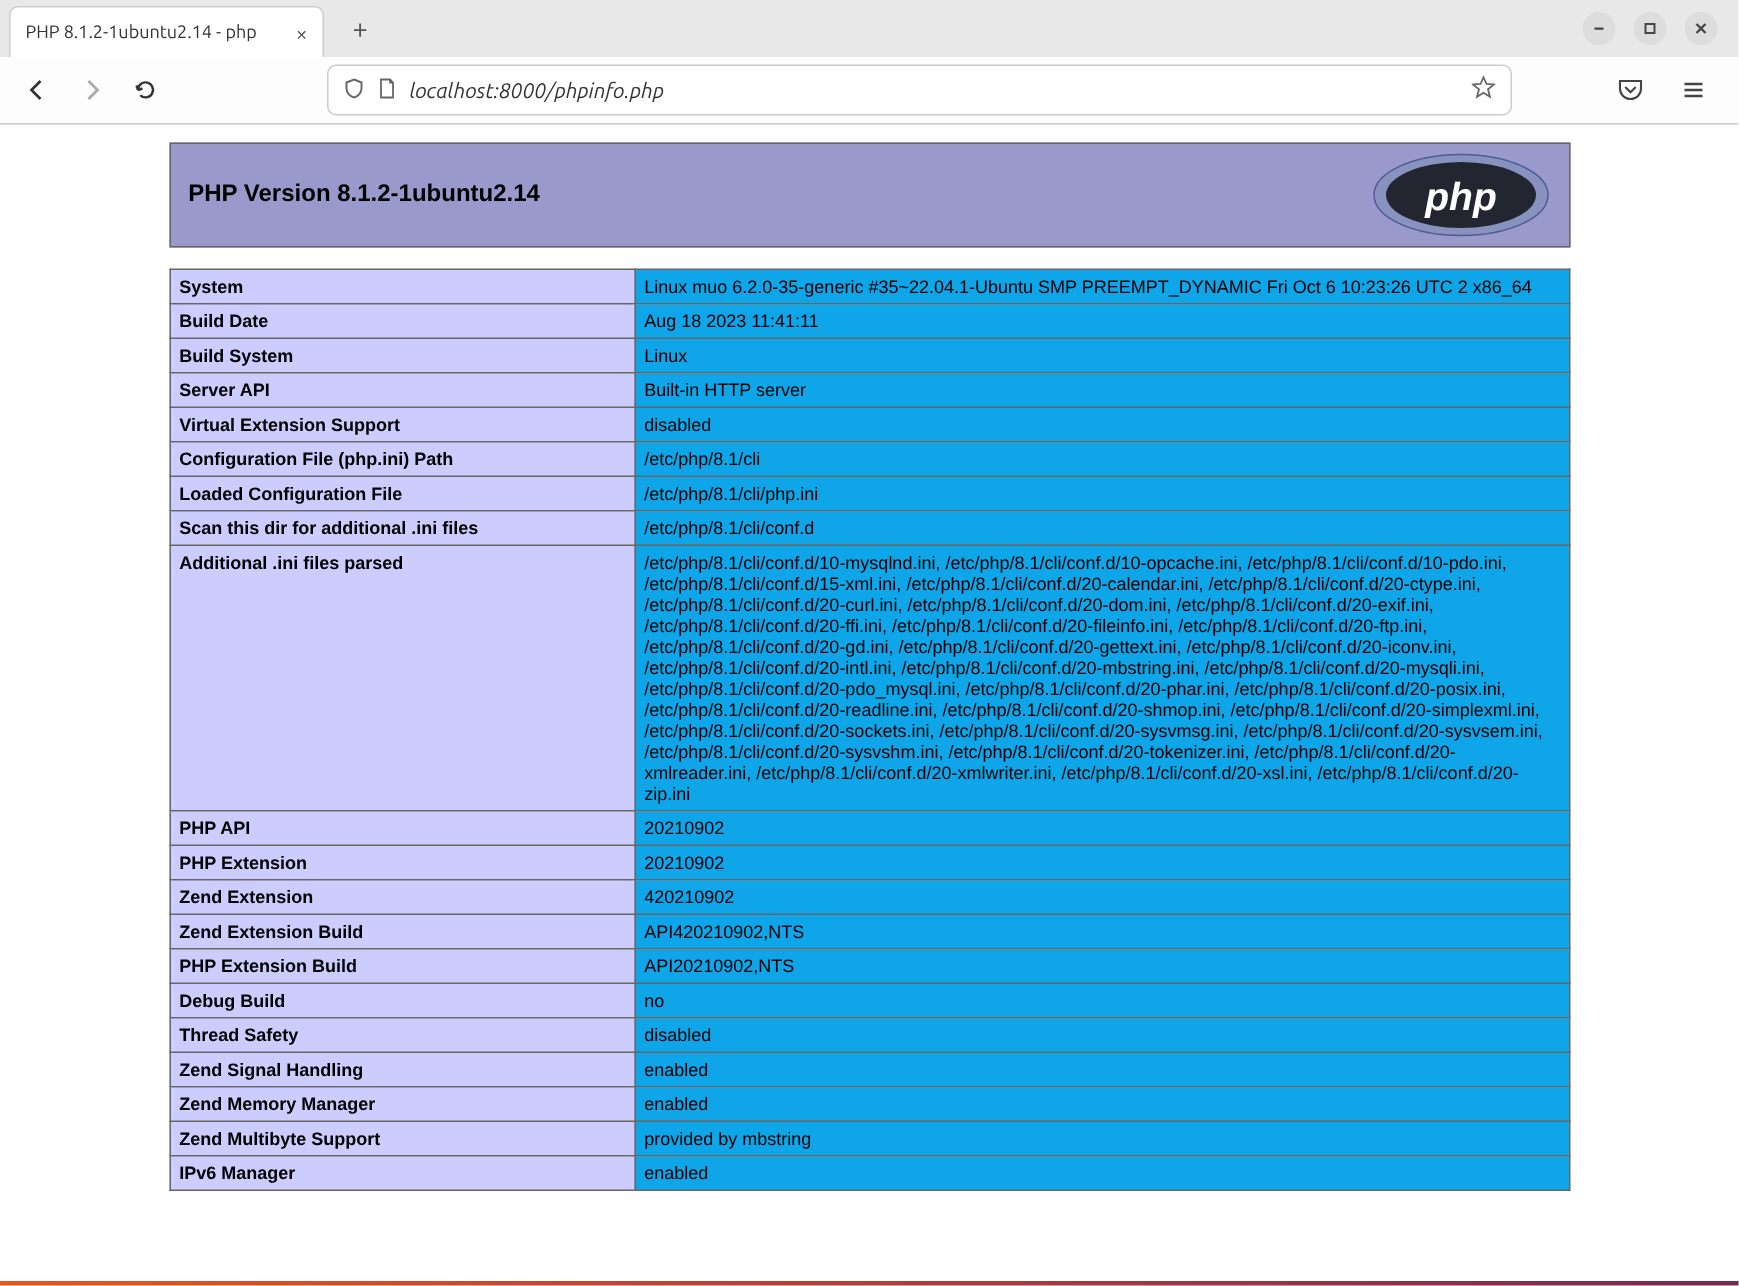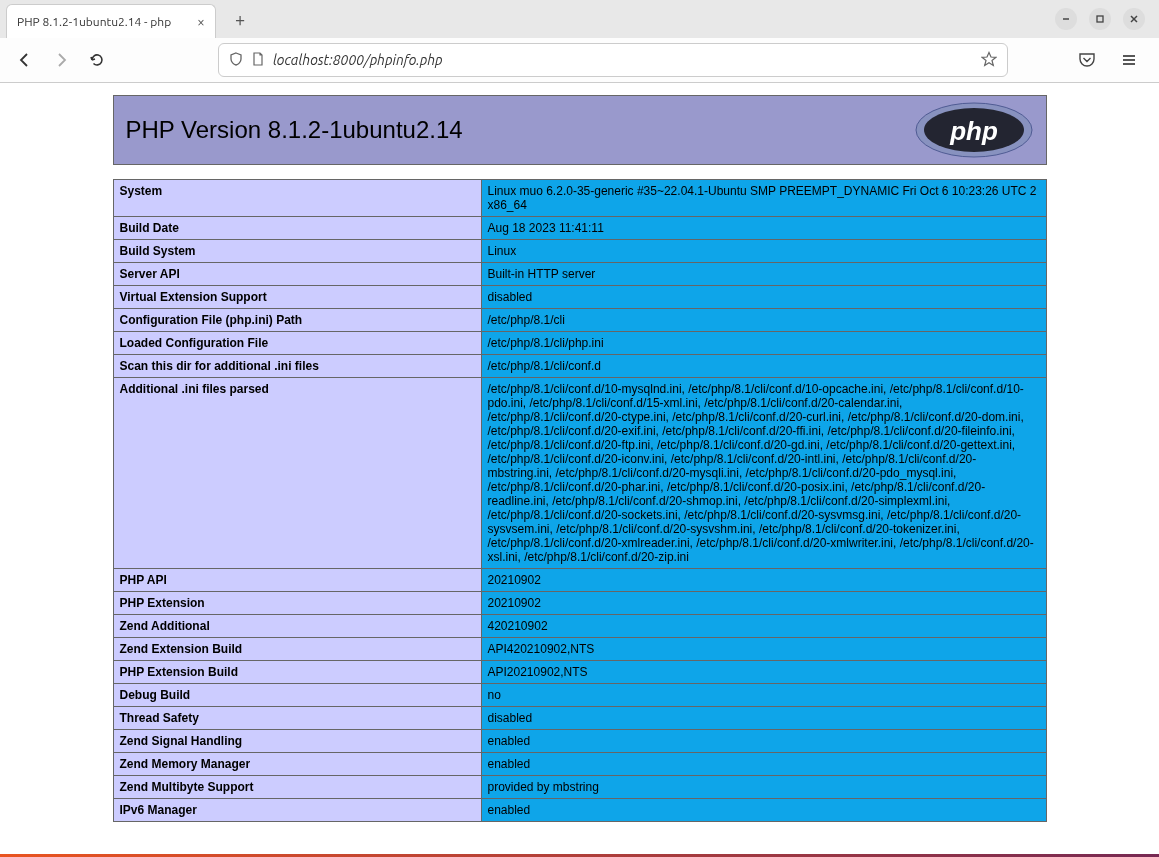--- a/index.html
+++ b/index.html
@@ -146,43 +146,43 @@
     .php-header {
       background: #9999cc;
       border: 1px solid #666;
       padding: 8px 12px;
       display: flex;
       align-items: center;
       justify-content: space-between;
       height: 70px;
     }
     .php-header h1 {
-      font-size: 24px;
-      font-weight: normal;
+      font-size: 16px;
+      font-weight: bold;
       color: #000;
     }
     .php-logo {
       width: 120px;
       height: 56px;
     }
     table.info {
       width: 100%;
       border-collapse: collapse;
       margin-top: 14px;
       font-size: 12px;
     }
     table.info td {
       border: 1px solid #666;
       padding: 4px 6px;
       vertical-align: top;
     }
     td.e {
       background: #ccccff;
       font-weight: bold;
-      width: 368px;
+      width: 310px;
       color: #000;
     }
     td.v {
       background: #0ea5e9;
       color: #000;
       word-wrap: break-word;
       max-width: 620px;
     }
     .bottom-bar {
       position: absolute;
@@ -327,21 +327,21 @@
           </tr>
           <tr>
             <td class="e">PHP API</td>
             <td class="v">20210902</td>
           </tr>
           <tr>
             <td class="e">PHP Extension</td>
             <td class="v">20210902</td>
           </tr>
           <tr>
-            <td class="e">Zend Additional</td>
+            <td class="e">Zend Extension</td>
             <td class="v">420210902</td>
           </tr>
           <tr>
             <td class="e">Zend Extension Build</td>
             <td class="v">API420210902,NTS</td>
           </tr>
           <tr>
             <td class="e">PHP Extension Build</td>
             <td class="v">API20210902,NTS</td>
           </tr>

